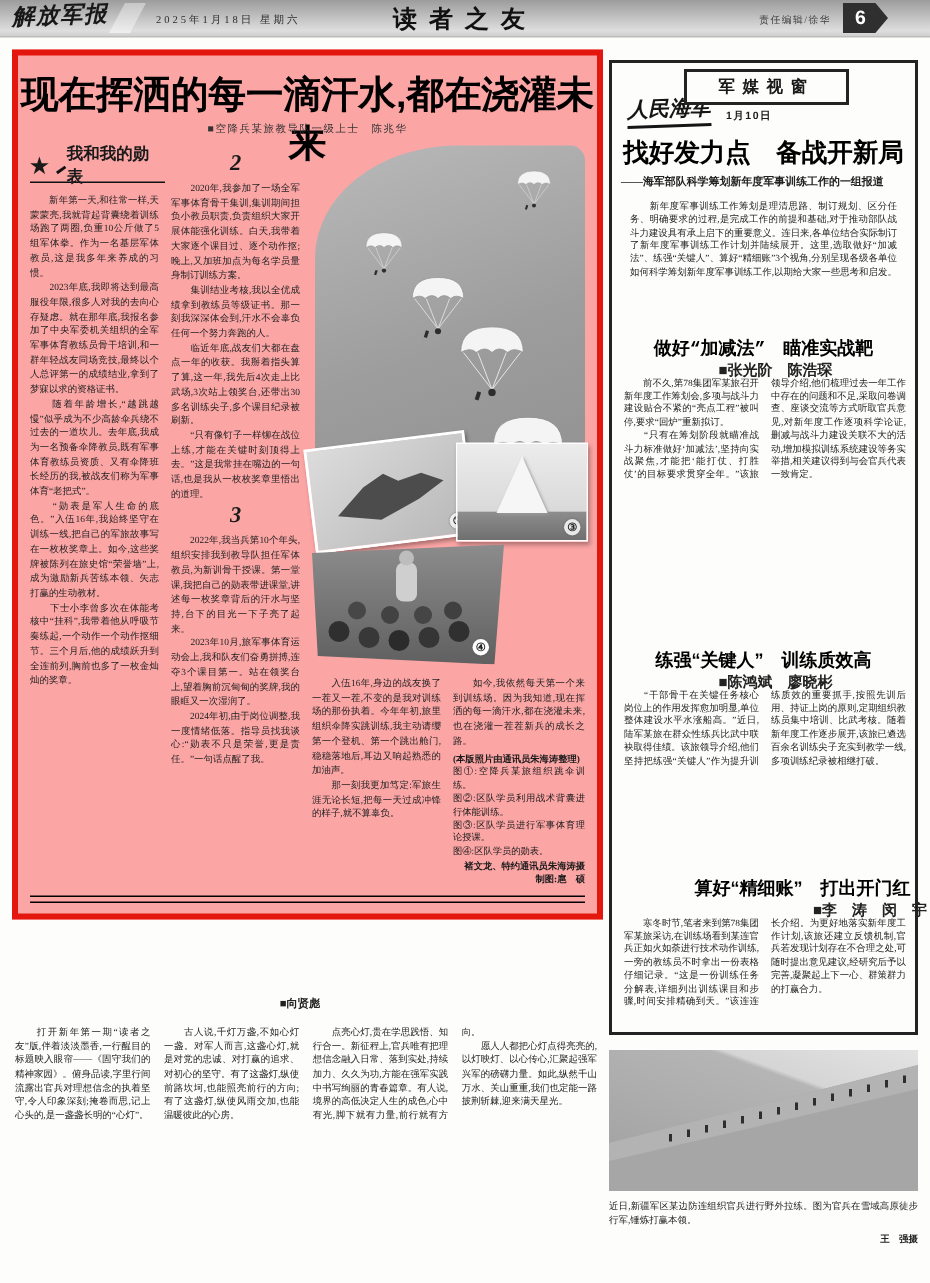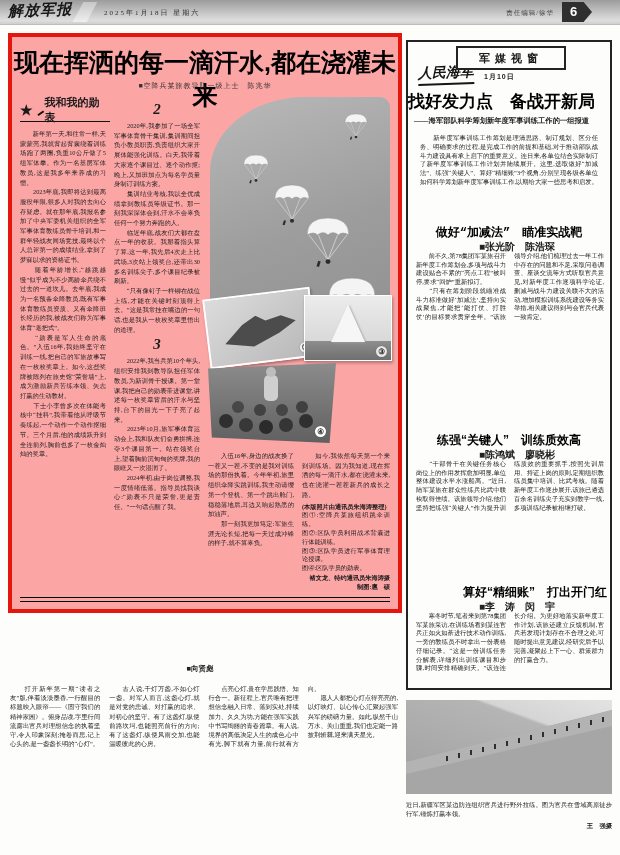--- a/index.html
+++ b/index.html
@@ -50,49 +50,50 @@
   #ph-lect{left:2px;top:268px;width:128px;height:80px;background:linear-gradient(180deg,#8c8c8c,#606060);
            clip-path:polygon(0 7%,100% 0,95% 100%,3% 93%);}
   .pnum{position:absolute;width:11px;height:11px;border-radius:50%;background:#fff;color:#222;
         font:bold 7.5px "Liberation Sans",sans-serif;text-align:center;line-height:11px;box-shadow:0 0 1px #555;}
   
   #mw{left:406px;top:40px;width:206px;height:650px;border:2px solid #232323;background:#fdfdfb;box-sizing:border-box;}
   #mw-tab{left:456px;top:30px;width:106px;height:20px;background:#fdfdfb;border:2px solid #232323;
           font:bold 11px "Liberation Sans",sans-serif;letter-spacing:5px;text-align:center;line-height:20px;z-index:5;margin-top:16px;}
   #mw-paper{left:10px;top:22px;font:italic bold 14px "Liberation Serif",serif;color:#151515;transform:rotate(-2deg);border-bottom:2px solid #151515;padding-bottom:1px;}
   #mw-pdate{left:76px;top:30px;font:bold 7px "Liberation Sans",sans-serif;letter-spacing:1px;}
-  #mw-hl{left:0;top:48px;width:202px;text-align:left;font:bold 17px "Liberation Sans",sans-serif;color:#000;}
+  #mw-hl{left:0;top:48px;width:202px;text-align:center;font:bold 17px "Liberation Sans",sans-serif;color:#000;}
   #mw-sub{left:6px;top:74px;width:190px;text-align:left;font:bold 7.3px "Liberation Serif",serif;color:#222;}
   #mw-lead{left:12px;top:92px;width:178px;font-size:6.3px;line-height:8.8px;color:#222;}
   .mw-st{width:202px;text-align:center;font:bold 12px "Liberation Sans",sans-serif;color:#000;}
   .mw-by{width:202px;text-align:center;font-size:10px;font-weight:bold;color:#222;}
   .mw-body{left:8px;width:188px;column-count:2;column-gap:8px;font-size:6.3px;line-height:8.7px;
            color:#222;text-align:justify;white-space:pre-line;overflow:hidden;}
   #mw-s1t{left:0;top:182px;font-family:Liberation Mono, monospace;} #mw-s1b{left:8px;top:198px;} #mw-s1x{top:210px;height:170px;}
   #mw-s2t{left:0;top:390px;} #mw-s2b{left:8px;top:406px;} #mw-s2x{top:418px;height:116px;}
-  #mw-s3t{left:0;top:542px;padding-left:26px;} #mw-s3b{left:8px;top:558px;} #mw-s3x{top:570px;height:72px;}
+  #mw-s3t{left:0;top:542px;padding-left:26px;} #mw-s3b{left:8px;top:558px;text-align:right;} #mw-s3x{top:570px;height:72px;}
   
   #ba-hl{left:0px;top:628px;width:400px;text-align:center;font:bold 24px "Liberation Serif",serif;color:#0c0c0c;}
   #ba-by{left:0px;top:664px;width:400px;text-align:center;font-size:7.5px;font-weight:bold;color:#222;}
   #ba-cols{left:10px;top:684px;width:388px;height:164px;column-count:4;column-gap:9px;
            font-size:6.3px;line-height:9.2px;color:#222;text-align:justify;white-space:pre-line;overflow:hidden;}
   
   #bp{left:406px;top:700px;width:206px;height:94px;background:linear-gradient(200deg,#e3e3e3 0%,#d5d5d5 28%,#b5b5b5 30%,#9f9f9f 100%);overflow:hidden;}
   #bp-cap{left:406px;top:800px;width:206px;font-size:6.3px;line-height:9px;color:#222;}
   #bp-crd{left:406px;top:822px;width:206px;text-align:right;font-size:6.3px;font-weight:bold;color:#222;}
 </style>
 </head>
 <body>
 
 <div id="page">
 
   <div id="hdr" class="abs">
     <div id="mast" class="abs">解放军报</div>
     <div id="chev1" class="abs chev"></div>
     <div id="hdate" class="abs">2025年1月18日 星期六</div>
+    <div id="sect" class="abs">读者之友</div>
     <div id="hed" class="abs">责任编辑/徐华</div>
     <div id="pbadge" class="abs">
       <span>6</span>
     </div>
   </div>
 
   <div id="feat" class="abs">
     <div id="f-hl" class="abs">现在挥洒的每一滴汗水,都在浇灌未来</div>
     <div id="f-by" class="abs">■空降兵某旅教导队一级上士　陈兆华</div>
     <div id="f-kick" class="abs">

